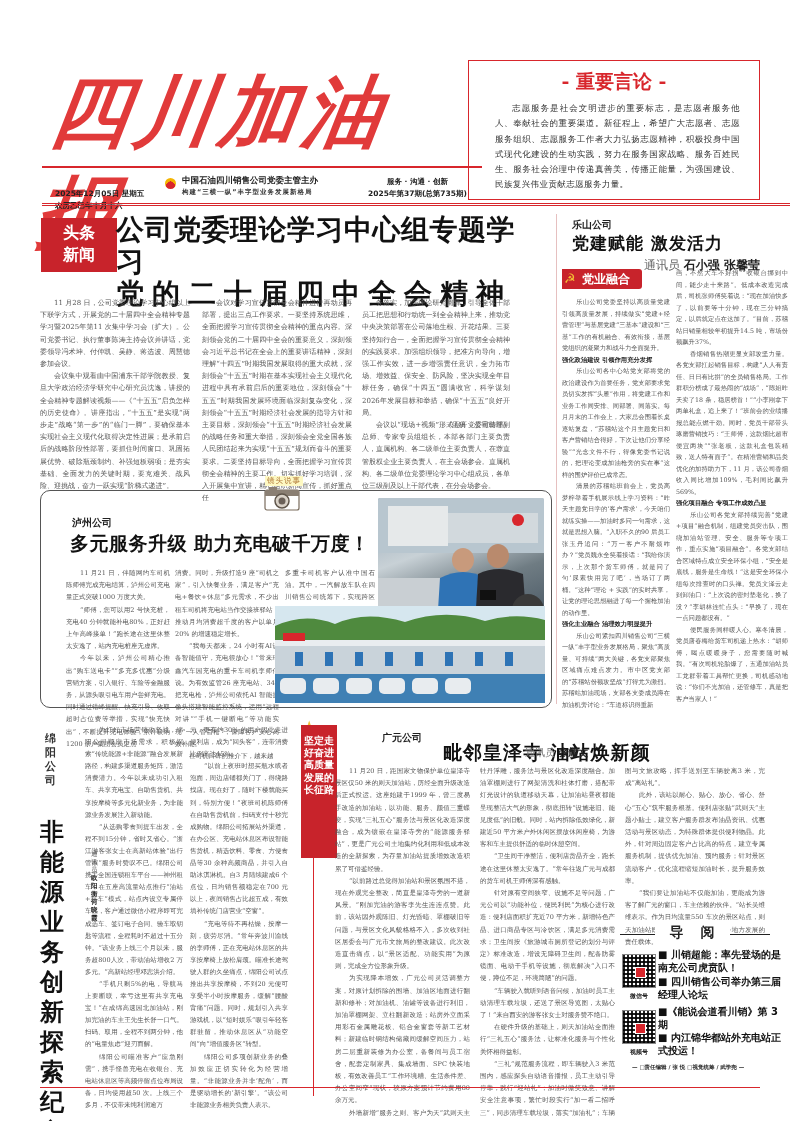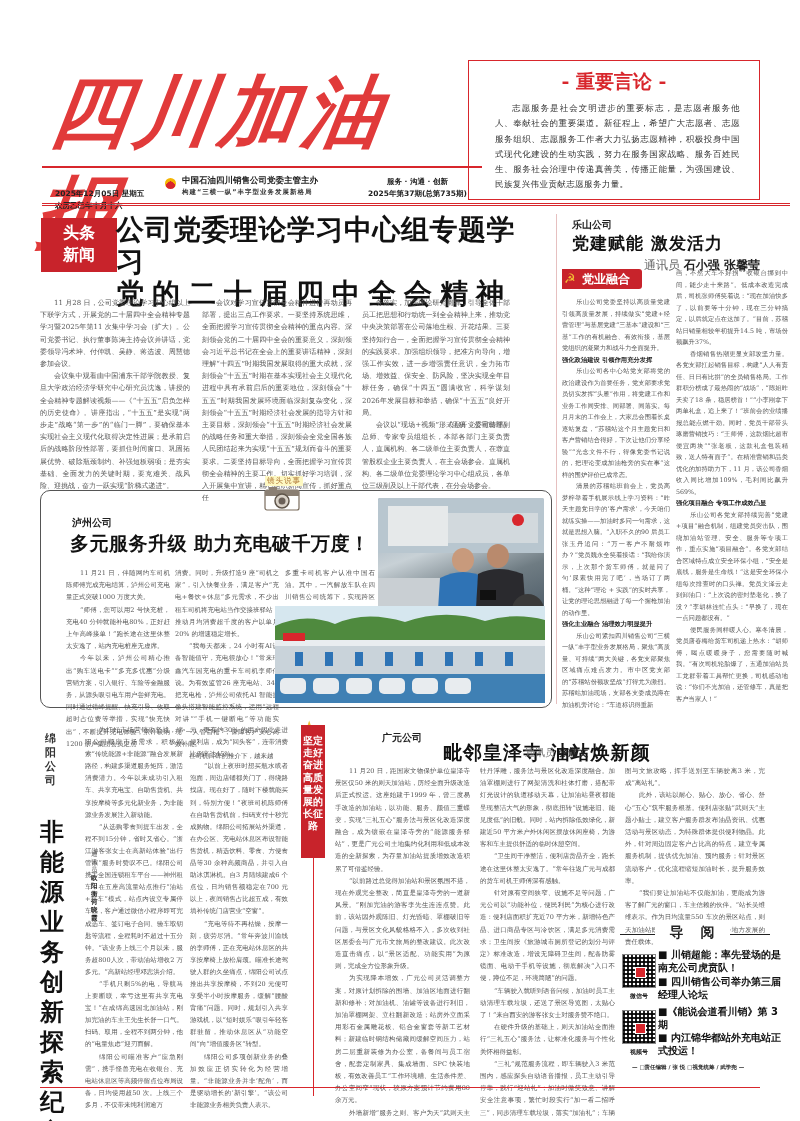--- a/index.html
+++ b/index.html
@@ -62,21 +62,21 @@
   #photo2 { left:275px; top:606px; width:270px; height:97px; overflow:hidden; background:linear-gradient(180deg,#cfe3ee 0%,#7aa55b 25%,#4d7a3d 40%,#e9ecef 55%,#c3ced6 70%,#3f7fb3 85%,#1f3f62 100%); }
 
   
   #mianyang-company { left:45px; top:732px; width:16px; font-size:11px; font-weight:bold; color:#333; line-height:14px; font-family:"DejaVu Sans", sans-serif; }
   #mianyang-headline { left:40px; top:790px; width:30px; font-size:24px; font-weight:900; color:#111; line-height:30px; font-family:"DejaVu Sans", sans-serif;margin-top:27px; }
   #mianyang-byline { left:72px; top:850px; width:10px; font-size:6.5px; line-height:8px; color:#555; font-family:"DejaVu Sans", sans-serif;margin-left:19px; }
   #mianyang-col1 { left:85px; top:724px; width:98px; font-size:6.5px; line-height:12.1px; }
   #mianyang-col2 { left:190px; top:724px; width:98px; font-size:6.5px; line-height:12.1px; }
 
   
-  #ribbon { left:301px; top:725px; width:24px; height:133px; background:#c8232b; color:#fff; font-size:10px; font-weight:bold; line-height:12.2px; text-align:center; padding-top:10px; font-family:"DejaVu Sans", sans-serif; }
+  #ribbon { left:301px; top:725px; width:36px; height:133px; background:#c8232b; color:#fff; font-size:10px; font-weight:bold; line-height:12.2px; text-align:center; padding-top:10px; font-family:"DejaVu Sans", sans-serif; }
   #ribbon-star { left:302px; top:717px; font-size:16px; color:#f3c234; }
   #ribbon-line { left:313px; top:858px; width:1px; height:238px; background:#d8262c; }
 
   
   #guangyuan-company { left:382px; top:731px; font-size:10px; font-weight:bold; color:#222; font-family:"DejaVu Sans", sans-serif; }
   #guangyuan-headline { left:443px; top:740px; font-size:19px; font-weight:bold; color:#111; font-family:"DejaVu Sans", sans-serif; letter-spacing:1px; }
   #guangyuan-byline { left:525px; top:746px; font-size:10px; color:#777; font-family:"DejaVu Sans", sans-serif;text-align:right; }
   #guangyuan-byline b { color:#222; }
   #gy-col1 { left:335px; top:765px; width:135px; font-size:6.5px; line-height:12.2px; }
   #gy-col2 { left:480px; top:765px; width:135px; font-size:6.5px; line-height:12.2px; }

